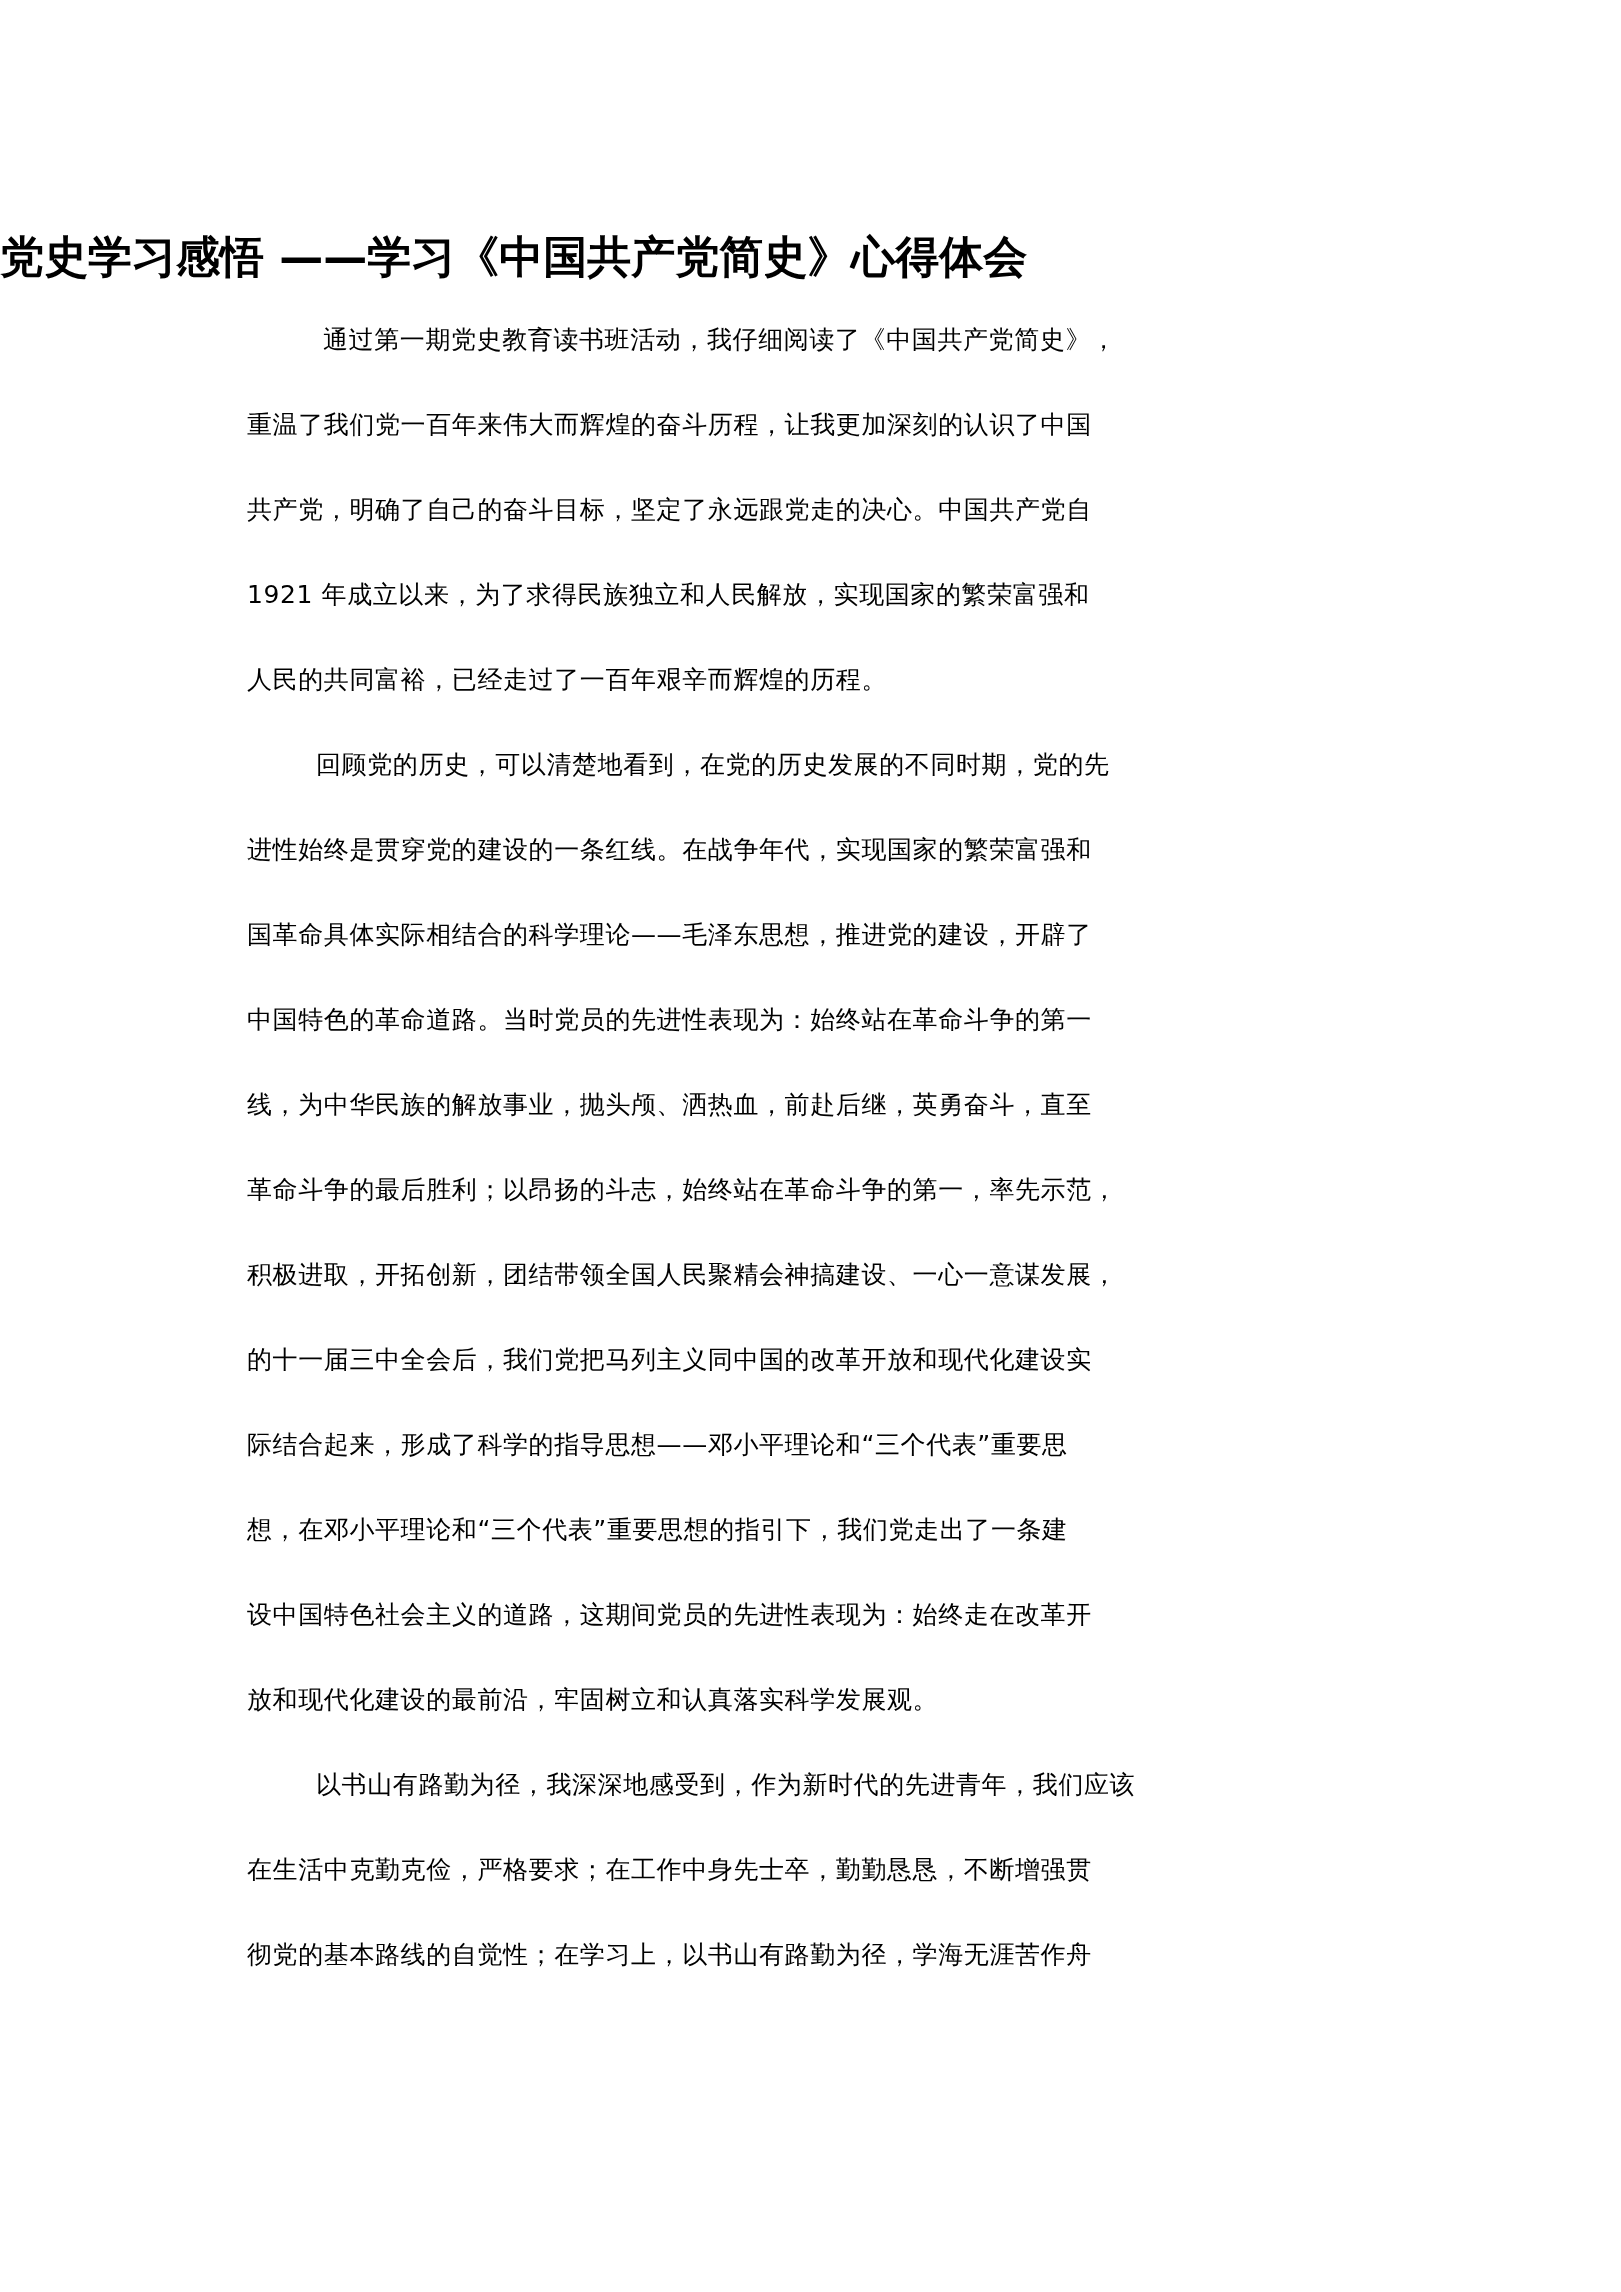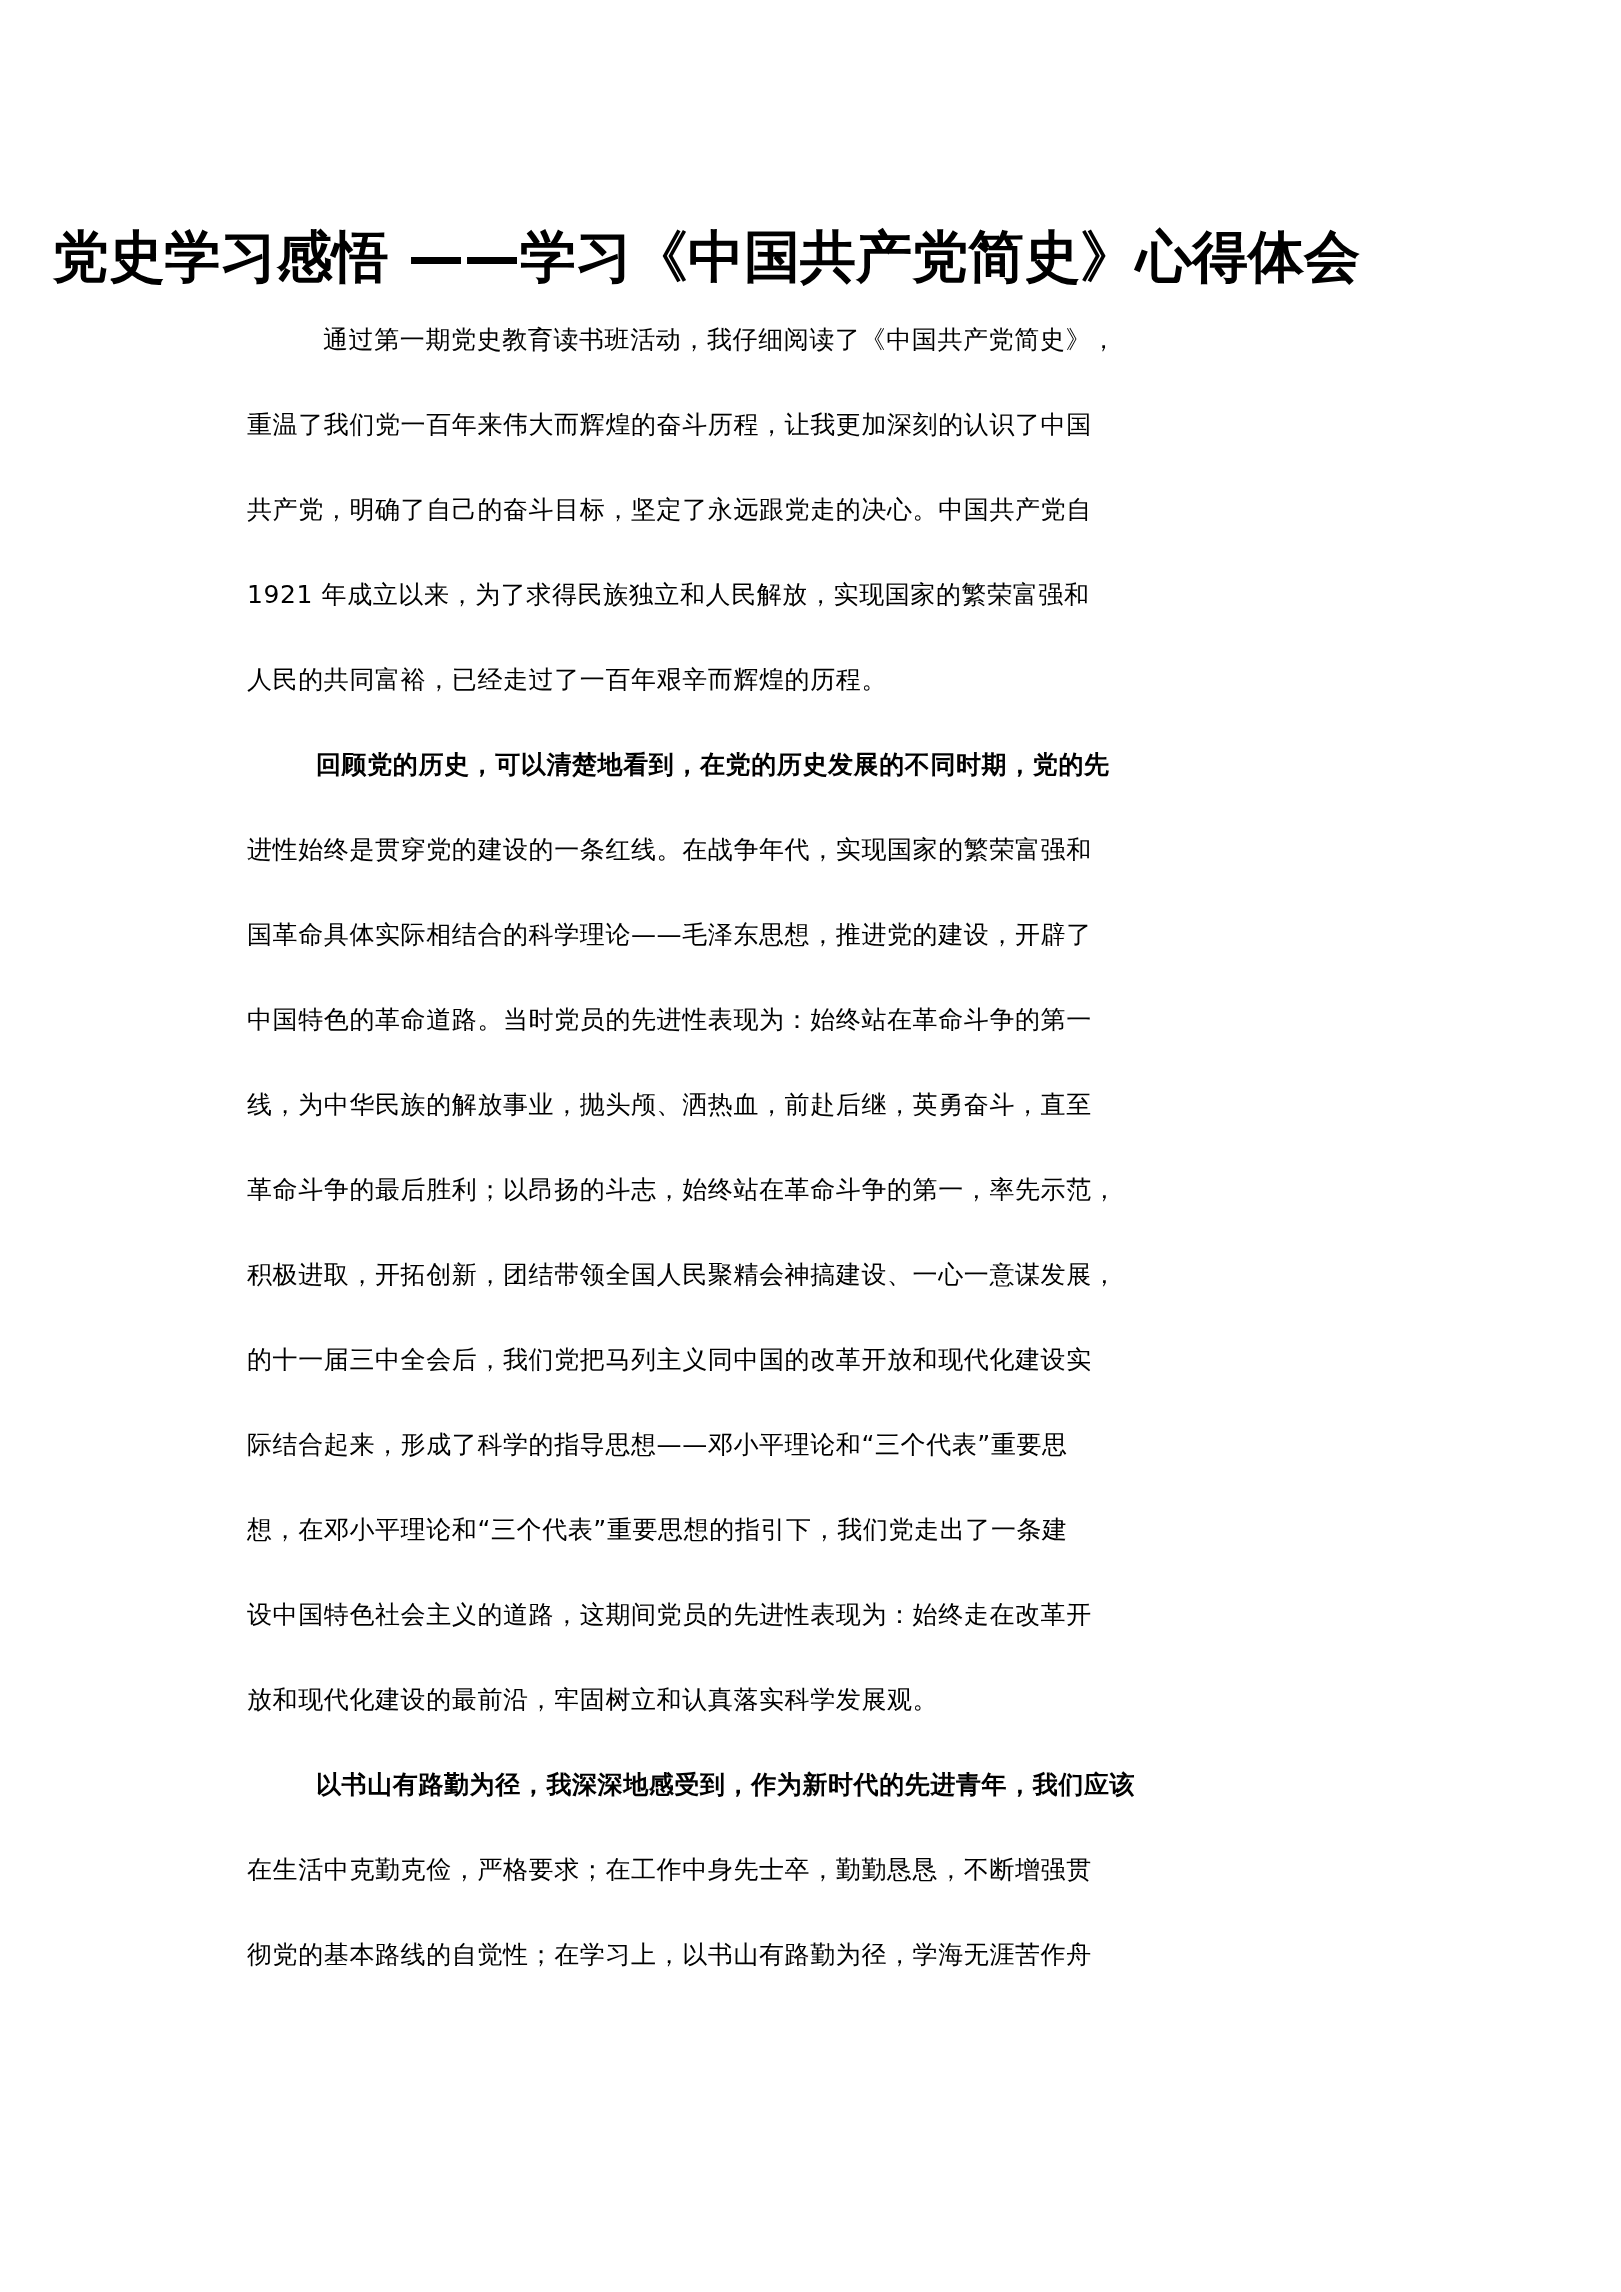--- a/index.html
+++ b/index.html
@@ -1,25 +1,25 @@
 <!DOCTYPE html>
 <html><head>
 <meta charset="utf-8">
 <style>
   html, body { margin: 0; padding: 0; background: #ffffff; }
   body { width: 1621px; height: 2293px; position: relative; overflow: hidden;
          font-family: "DejaVu Sans", "Liberation Sans", sans-serif; color: #000; }
   .page { position: absolute; left: 0; top: 0; width: 1621px; height: 2293px; background: #fff; }
-  .title { position: absolute; left: 0; width: 1360px; top: 229px; text-align: right;
-           font-size: 56px; font-weight: bold; line-height: 55px; letter-spacing: 0px;
+  .title { position: absolute; left: 0; width: 1360px; top: 229px; text-align: left;
+           font-size: 44px; font-weight: bold; line-height: 55px; letter-spacing: 0px;
            white-space: nowrap; }
   .body { position: absolute; left: 247px; top: 297px; width: 1147px; }
   .line { display: block; height: 85px; line-height: 85px; font-size: 25px;
           white-space: nowrap; letter-spacing: 0.6px; }
-  .indent { padding-left: 69px; font-weight: bold; }
+  .indent { padding-left: 69px; }
   .indent1 { padding-left: 76px; }
 </style>
 </head>
 <body>
 
 <div class="page">
   <div class="title">党史学习感悟 ——学习《中国共产党简史》心得体会</div>
 
   <div class="body">
 

